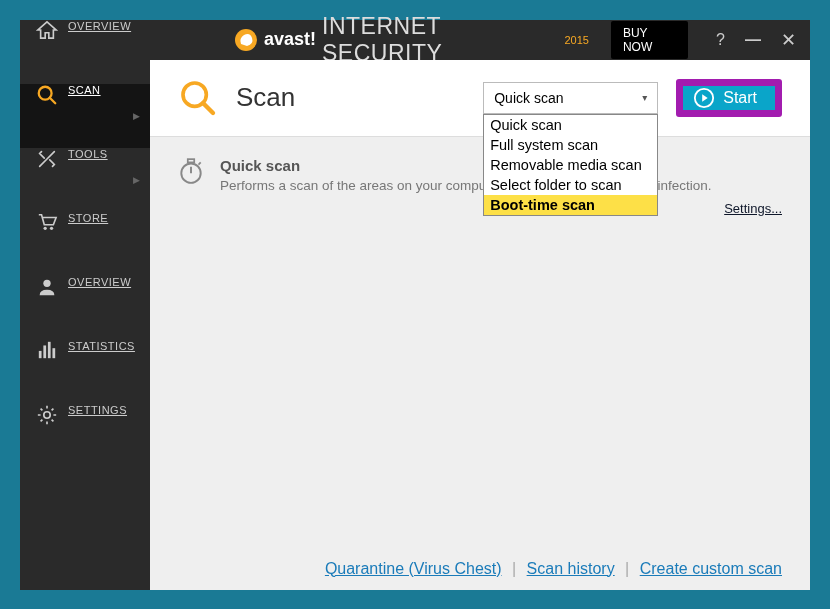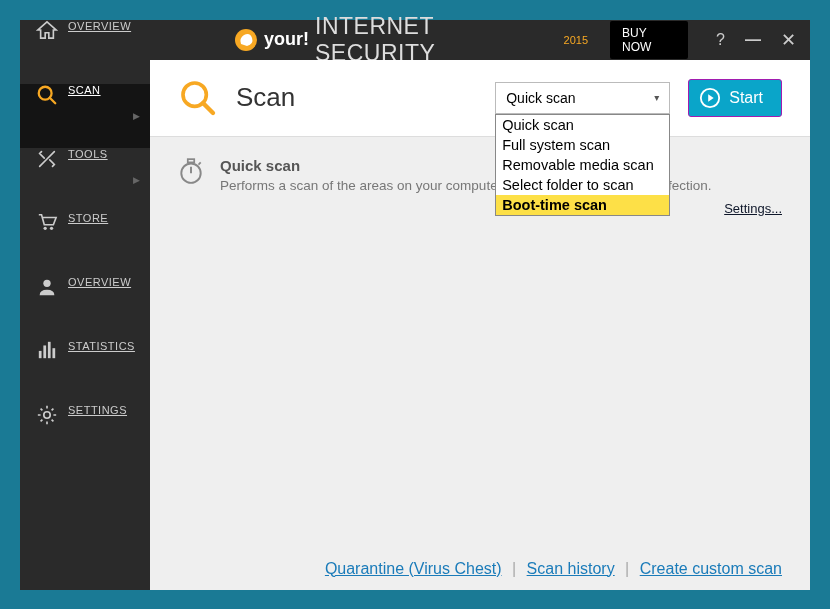--- a/index.html
+++ b/index.html
@@ -20,21 +20,21 @@
   .buy-btn { background: #000000; color: #fff; padding: 5px 12px; font-size: 12px; border-radius: 2px; margin-left: 14px; cursor: pointer; }
   .title-spacer { flex: 1; }
   .title-ctrl { color: #ccc; margin-left: 12px; cursor: pointer; font-size: 16px; }
   .page-header { background: #fff; padding: 18px 28px; display: flex; align-items: center; gap: 18px; border-bottom: 1px solid #ddd; }
   .page-title { font-size: 26px; color: #333; font-weight: 400; flex: 1; }
   .select-wrap { position: relative; width: 175px; }
   .select-box { border: 1px solid #bbb; background: #fff; height: 32px; display: flex; align-items: center; padding: 0 10px; font-size: 14px; cursor: pointer; justify-content: space-between; }
   .dropdown { position: absolute; top: 32px; left: 0; width: 175px; background: #fff; border: 1px solid #888; z-index: 10; }
   .dropdown-item { padding: 2px 6px; font-size: 14.5px; cursor: pointer; }
   .dropdown-item.hl { background: #fde047; font-weight: bold; }
-  .start-btn { background: #0aa5c9; color: #fff; height: 38px; padding: 0 18px 0 10px; display: flex; align-items: center; gap: 8px; font-size: 16px; border-radius: 3px; cursor: pointer; border: 1px solid #a21caf; }
+  .start-btn { background: #0aa5c9; color: #fff; height: 38px; padding: 0 18px 0 10px; display: flex; align-items: center; gap: 8px; font-size: 16px; border-radius: 3px; cursor: pointer; border: 7px solid #a21caf; }
   .content { flex: 1; padding: 20px 28px; position: relative; }
   .desc-row { display: flex; gap: 16px; align-items: flex-start; }
   .desc-title { font-size: 15px; color: #555; font-weight: 600; margin-bottom: 4px; }
   .desc-text { font-size: 13.5px; color: #777; }
   .settings-link { position: absolute; right: 28px; top: 64px; color: #0f172a; font-size: 13px; text-decoration: underline; cursor: pointer; }
   .bottom-links { position: absolute; bottom: 12px; right: 28px; font-size: 16px; color: #888; }
   .bottom-links a { color: #1a7bb9; text-decoration: underline; cursor: pointer; }
   .sep { margin: 0 6px; color: #aaa; }
   svg { display: block; }
 </style>
@@ -123,21 +123,21 @@
   <div class="main">
 
     <div class="titlebar">
       <div class="brand">
         <span>
           <svg width="24" height="24" viewBox="0 0 24 24">
               <circle cx="12" cy="12" r="11" fill="#f7a823"></circle>
               <path d="M7 16 Q5 10 10 7 Q16 4 18 10 Q20 16 13 18" fill="#fff"></path>
             </svg>
         </span>
-        <span class="brand-name">your!</span>
+        <span class="brand-name">avast!</span>
         <span class="brand-sub">INTERNET SECURITY</span>
         <span class="brand-year">2015</span>
       </div>
       <div class="buy-btn">BUY NOW</div>
       <div class="title-spacer"></div>
       <span class="title-ctrl">?</span>
       <span class="title-ctrl" style="font-weight:bold;">—</span>
       <span class="title-ctrl" style="font-size:18px;">✕</span>
     </div>
 

